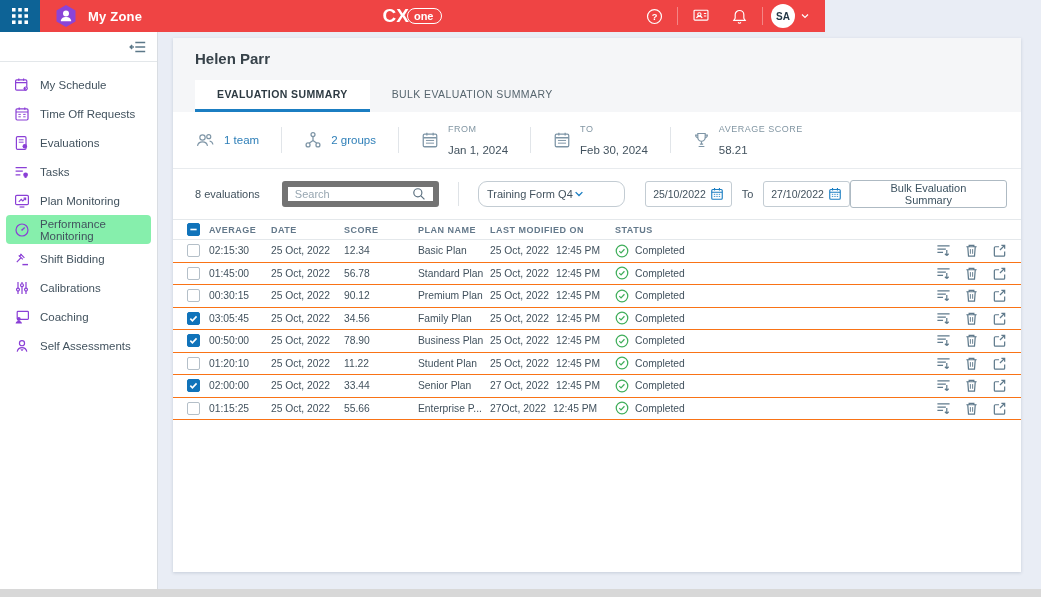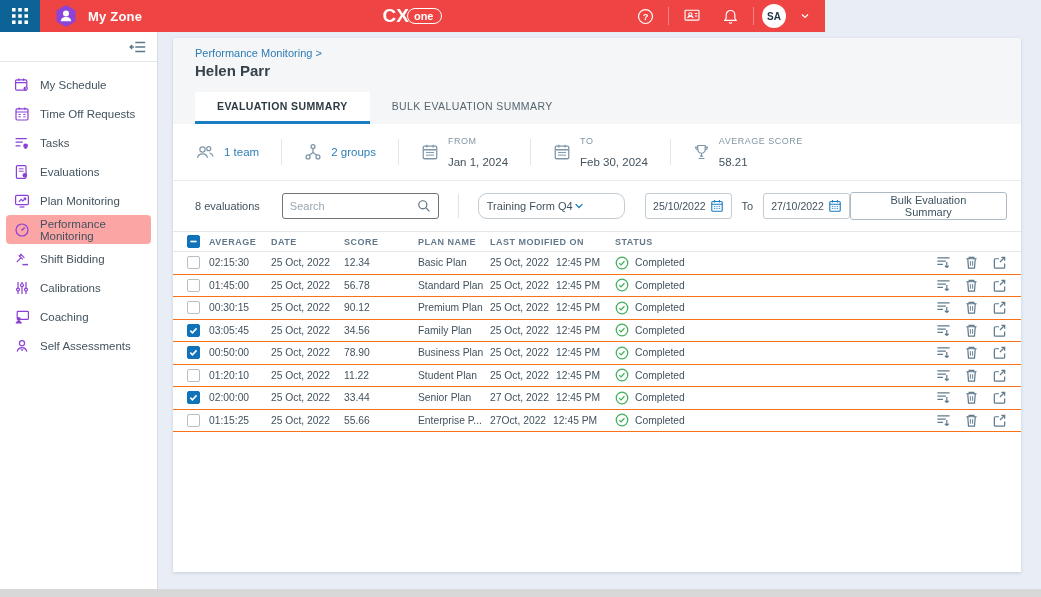--- a/index.html
+++ b/index.html
@@ -12,39 +12,39 @@
   .cxone .cx { font-size:19px; font-weight:bold; letter-spacing:0; }
   .cxone .one { font-size:11px; border:1.5px solid #fff; border-radius:12px; padding:1px 8px 1px 6px; margin-left:-2px; font-weight:bold; }
   .topbar-right { margin-left:auto; display:flex; align-items:center; gap:8px; padding-right:14px; }
   .tb-icon { width:30px; height:30px; display:flex; align-items:center; justify-content:center; cursor:pointer; }
   .tb-sep { width:1px; height:18px; background:rgba(255,255,255,.35); }
   .avatar { width:24px; height:24px; border-radius:50%; background:#fff; color:#233746; font-size:10px; font-weight:bold; display:flex; align-items:center; justify-content:center; }
   .sidebar { position:absolute; left:0; top:32px; width:158px; height:558px; background:#fff; border-right:1px solid #d9dde2; }
   .sidebar-head { height:30px; display:flex; align-items:center; justify-content:flex-end; padding-right:10px; border-bottom:1px solid #e3e7ea; }
   .side-items { padding:8px 6px; }
   .side-item { display:flex; align-items:center; gap:10px; height:29px; padding:0 8px; border-radius:4px; cursor:pointer; color:#42525e; font-size:11.5px; }
-  .side-item.active { background:#fca5a5; }
+  .side-item.active { background:#86efac; }
   .side-item .si-icon { width:16px; height:16px; color:#8a3fd6; flex:0 0 16px; display:flex; }
   .card { position:absolute; left:173px; top:38px; width:848px; height:534px; background:#fff; box-shadow:0 1px 3px rgba(40,60,90,.18); }
   .card-head { background:#f5f6f8; padding:9px 0 0 22px; }
   .breadcrumb { color:#2e7cb4; font-size:11px; cursor:pointer; }
   .page-title { color:#37424a; font-size:15px; font-weight:bold; margin-top:3px; }
   .tabs { display:flex; margin-top:13px; }
   .tab { padding:8px 22px 9px 22px; font-size:10.5px; letter-spacing:.4px; color:#56656e; cursor:pointer; }
   .tab.active { background:#fff; color:#2d3a42; font-weight:bold; border-bottom:3px solid #1b7ec2; }
   .summary-row { display:flex; align-items:center; padding:12px 0 12px 22px; border-bottom:1px solid #e8ebee; }
   .sum-item { display:flex; align-items:center; gap:9px; padding-right:22px; }
   .sum-sep { width:1px; height:26px; background:#e1e5e9; margin-right:22px; }
   .sum-icon { color:#7e95a6; display:flex; }
   .sum-link { color:#2e7fb8; font-size:11.5px; cursor:pointer; }
   .sum-label { color:#8296a3; font-size:9px; letter-spacing:.5px; }
   .sum-value { color:#42525e; font-size:11.5px; margin-top:10px; }
   .filter-row { display:flex; align-items:center; padding:11px 14px 11px 22px; }
   .eval-count { font-size:11px; color:#42525e; margin-right:22px; white-space:nowrap; }
-  .search-box { width:160px; height:26px; border:1px solid #737373; border-radius:3px; display:flex; align-items:center; padding:0 7px; gap:6px; }
+  .search-box { width:160px; height:26px; border:6px solid #737373; border-radius:3px; display:flex; align-items:center; padding:0 7px; gap:6px; }
   .search-box input { border:none; outline:none; flex:1; font-size:11px; color:#42525e; font-family:"Liberation Sans",sans-serif; background:transparent; width:100px; }
   .search-box input::placeholder { color:#97a6b1; }
   .v-sep { width:1px; height:24px; background:#dfe3e7; margin:0 19px; }
   .select-box { width:150px; height:26px; border:1px solid #c3ccd3; border-radius:9px; display:flex; align-items:center; justify-content:flex-start; padding:0 8px; cursor:pointer; }
   .select-box span { font-size:11px; color:#42525e; }
   .date-box { width:88px; height:26px; border:1px solid #c3ccd3; border-radius:3px; display:flex; align-items:center; justify-content:space-between; padding:0 7px; margin-left:20px; cursor:pointer; }
   .date-box span { font-size:10.5px; color:#42525e; }
   .to-label { font-size:11px; color:#42525e; margin-left:10px; }
   .date-box.second { margin-left:10px; }
   .bulk-btn { margin-left:auto; height:28px; border:1px solid #aebac3; border-radius:3px; background:#fff; color:#3c5260; font-size:11px; padding:0 16px; cursor:pointer; font-family:"Liberation Sans",sans-serif; }
@@ -111,21 +111,21 @@
           <path d="M14.5 8h3M14.5 11h3"></path>
         </svg>
     </div>
     <div class="tb-icon">
       <svg width="17" height="17" viewBox="0 0 22 22" fill="none" stroke="#fff" stroke-width="1.5">
           <path d="M11 3.2a5.6 5.6 0 0 0-5.6 5.6v4.4L3.6 16h14.8l-1.8-2.8V8.8A5.6 5.6 0 0 0 11 3.2z"></path>
           <path d="M9.3 18.5a1.8 1.8 0 0 0 3.4 0"></path>
         </svg>
     </div>
     <div class="tb-sep"></div>
-    <div style="display:flex;align-items:center;gap:13px;cursor:pointer">
+    <div style="display:flex;align-items:center;gap:4px;cursor:pointer">
       <div class="avatar">SA</div>
       <svg width="12" height="12" viewBox="0 0 16 16" fill="none" stroke="#fff" stroke-width="1.6">
           <path d="M4 6l4 4 4-4"></path>
         </svg>
     </div>
   </div>
 </div>
 
 <div class="sidebar">
   <div class="sidebar-head">
@@ -154,36 +154,36 @@
             <rect x="2.5" y="3.5" width="15" height="14" rx="1.5"></rect>
             <path d="M6.5 1.8v3M13.5 1.8v3M2.5 7.5h15"></path>
             <path d="M5.5 10.5h3M11.5 10.5h3M5.5 13.5h3M11.5 13.5h3" stroke-width="1.2"></path>
           </svg>
         </span>
         <span>Time Off Requests</span>
       </div>
       <div class="side-item">
         <span class="si-icon">
           <svg width="16" height="16" viewBox="0 0 20 20" fill="none" stroke="currentColor" stroke-width="1.5">
+            <rect x="3" y="2" width="12" height="16" rx="1.5"></rect>
+            <path d="M6 6h6M6 9h6" stroke-width="1.2"></path>
+            <circle cx="13.5" cy="14" r="2.8" fill="currentColor" stroke="none"></circle>
+          </svg>
+        </span>
+        <span>Evaluations</span>
+      </div>
+      <div class="side-item">
+        <span class="si-icon">
+          <svg width="16" height="16" viewBox="0 0 20 20" fill="none" stroke="currentColor" stroke-width="1.5">
             <path d="M2 4.5h14M2 9h9M2 13.5h6"></path>
             <circle cx="14.5" cy="13.5" r="3" fill="currentColor" stroke="none"></circle>
             <path d="M13.2 16.8h2.6" stroke-width="1.2"></path>
           </svg>
         </span>
         <span>Tasks</span>
-      </div>
-      <div class="side-item">
-        <span class="si-icon">
-          <svg width="16" height="16" viewBox="0 0 20 20" fill="none" stroke="currentColor" stroke-width="1.5">
-            <rect x="3" y="2" width="12" height="16" rx="1.5"></rect>
-            <path d="M6 6h6M6 9h6" stroke-width="1.2"></path>
-            <circle cx="13.5" cy="14" r="2.8" fill="currentColor" stroke="none"></circle>
-          </svg>
-        </span>
-        <span>Evaluations</span>
       </div>
       <div class="side-item">
         <span class="si-icon">
           <svg width="16" height="16" viewBox="0 0 20 20" fill="none" stroke="currentColor" stroke-width="1.5">
             <rect x="2" y="3" width="16" height="11.5" rx="1.5"></rect>
             <path d="M6 11l3-3 2 2 3.5-3.5"></path>
             <path d="M12 6.5h2.5V9"></path>
             <path d="M7 17.5h6"></path>
           </svg>
         </span>
@@ -239,21 +239,20 @@
             <path d="M8.5 13.5L10 16l1.5-2.5" stroke-width="1.2"></path>
           </svg>
         </span>
         <span>Self Assessments</span>
       </div>
     </div>
 </div>
 
 <div class="card">
   <div class="card-head">
-    <div class="breadcrumb">Performance Monitoring &gt;</div>
     <div class="page-title">Helen Parr</div>
     <div class="tabs">
       <div class="tab active">EVALUATION SUMMARY</div>
       <div class="tab">BULK EVALUATION SUMMARY</div>
     </div>
   </div>
 
   <div class="summary-row">
     <div class="sum-item">
       <span class="sum-icon">

